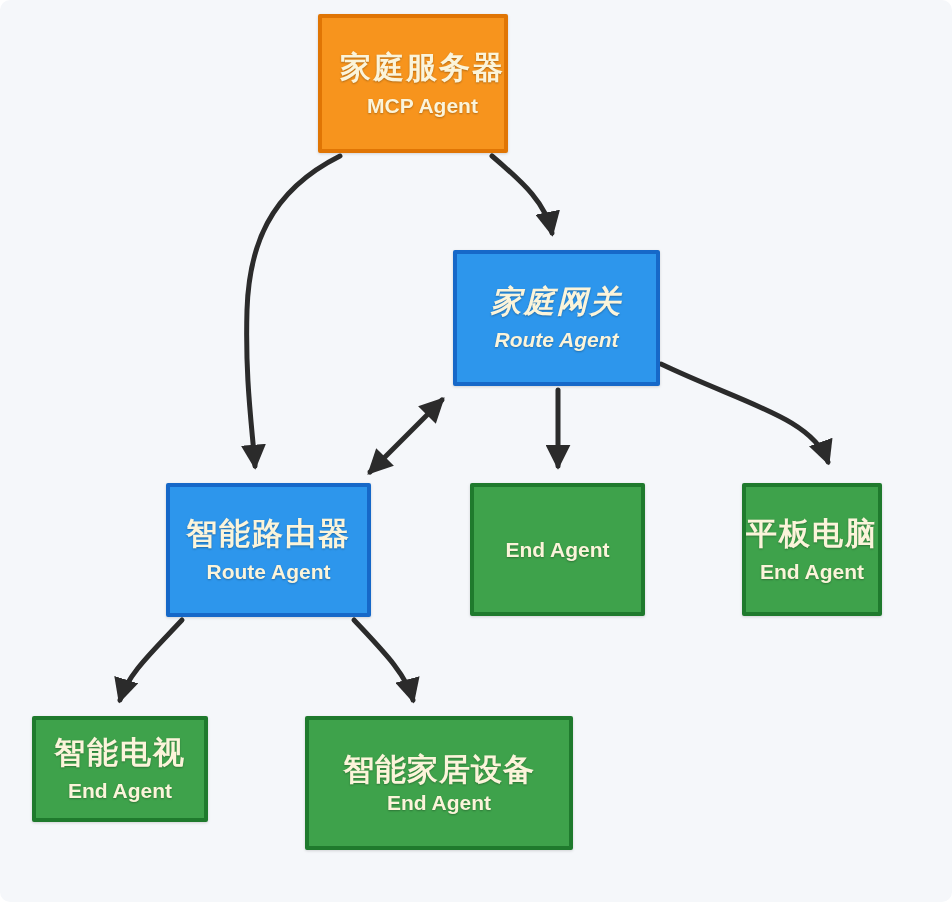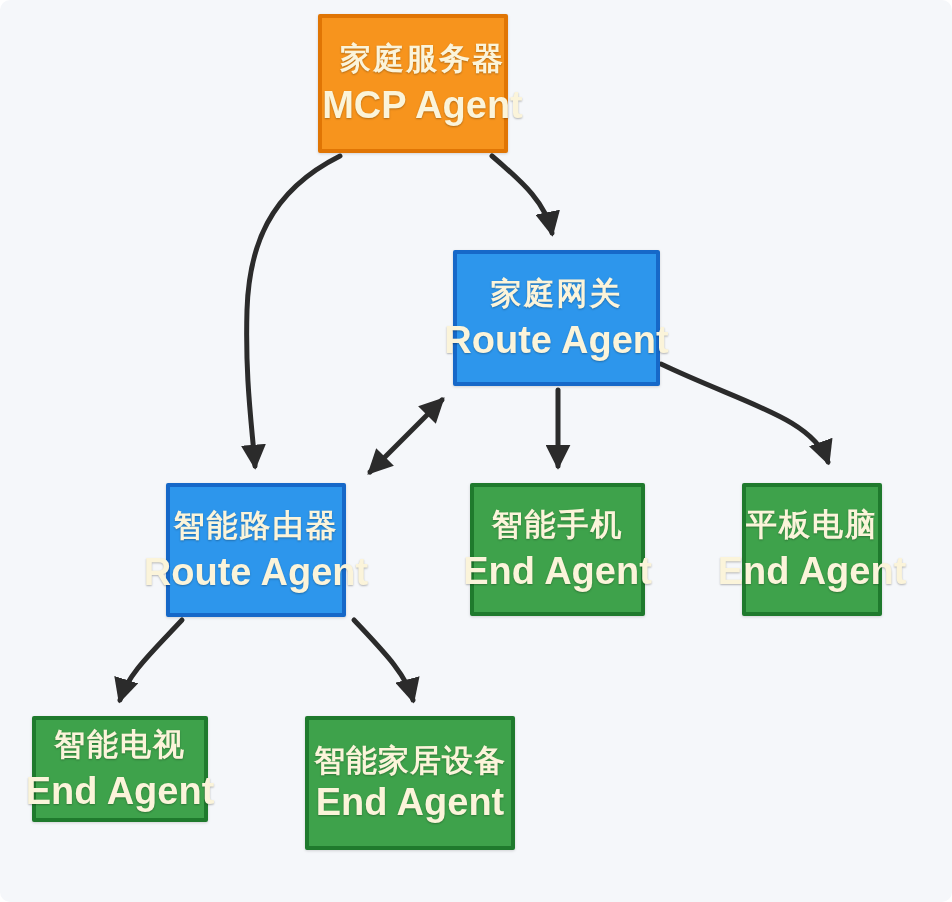--- a/index.html
+++ b/index.html
@@ -48,38 +48,38 @@
   .node .title {
     font-size: 31px;
     font-weight: bold;
     letter-spacing: 2px;
     color: var(--text, #fbf4da);
     text-shadow: 0 1px 2px rgba(0,0,0,0.28);
     line-height: 1;
     white-space: nowrap;
   }
   .node .subtitle {
-    font-size: 38px;
+    font-size: 21px;
     font-weight: 600;
     color: var(--text, #fbf4da);
     text-shadow: 0 1px 2px rgba(0,0,0,0.28);
     line-height: 1;
     white-space: nowrap;
   }
   .node.orange { background: var(--orange-fill, #f7941d); border-color: var(--orange-border, #e07504); }
   .node.blue   { background: var(--blue-fill,   #2d96ec); border-color: var(--blue-border,   #1668c8); }
   .node.green  { background: var(--green-fill,  #3ea24b); border-color: var(--green-border,  #1f7a2d); }
 
   .node-home-server       { left: 318px; top: 14px;  width: 190px; height: 139px; padding-left: 19px; }
-  .node-home-gateway      { left: 453px; top: 250px; width: 207px; height: 136px; }
-  .node-smart-router      { left: 166px; top: 483px; width: 180px; height: 134px; }
+  .node-home-gateway      { left: 453px; top: 250px; width: 207px; height: 136px; font-style: italic; }
+  .node-smart-router      { left: 166px; top: 483px; width: 205px; height: 134px; }
   .node-smartphone        { left: 470px; top: 483px; width: 175px; height: 133px; }
   .node-tablet            { left: 742px; top: 483px; width: 140px; height: 133px; }
   .node-smart-tv          { left: 32px;  top: 716px; width: 176px; height: 106px; }
-  .node-smart-home        { left: 305px; top: 716px; width: 210px; height: 134px; gap: 7px; }
+  .node-smart-home        { left: 305px; top: 716px; width: 268px; height: 134px; gap: 7px; }
 
   .node-smart-home .title { letter-spacing: 1px; }
 </style>
 </head>
 <body>
 
 <div class="canvas">
 
   <svg class="edges" viewBox="0 0 952 902">
     <defs>
@@ -112,21 +112,20 @@
     <div class="title">家庭网关</div>
     <div class="subtitle">Route Agent</div>
   </div>
 
   <div class="node blue node-smart-router">
     <div class="title">智能路由器</div>
     <div class="subtitle">Route Agent</div>
   </div>
 
   <div class="node green node-smartphone">
-    <div class="title">智能手机</div>
     <div class="subtitle">End Agent</div>
   </div>
 
   <div class="node green node-tablet">
     <div class="title">平板电脑</div>
     <div class="subtitle">End Agent</div>
   </div>
 
   <div class="node green node-smart-tv">
     <div class="title">智能电视</div>

